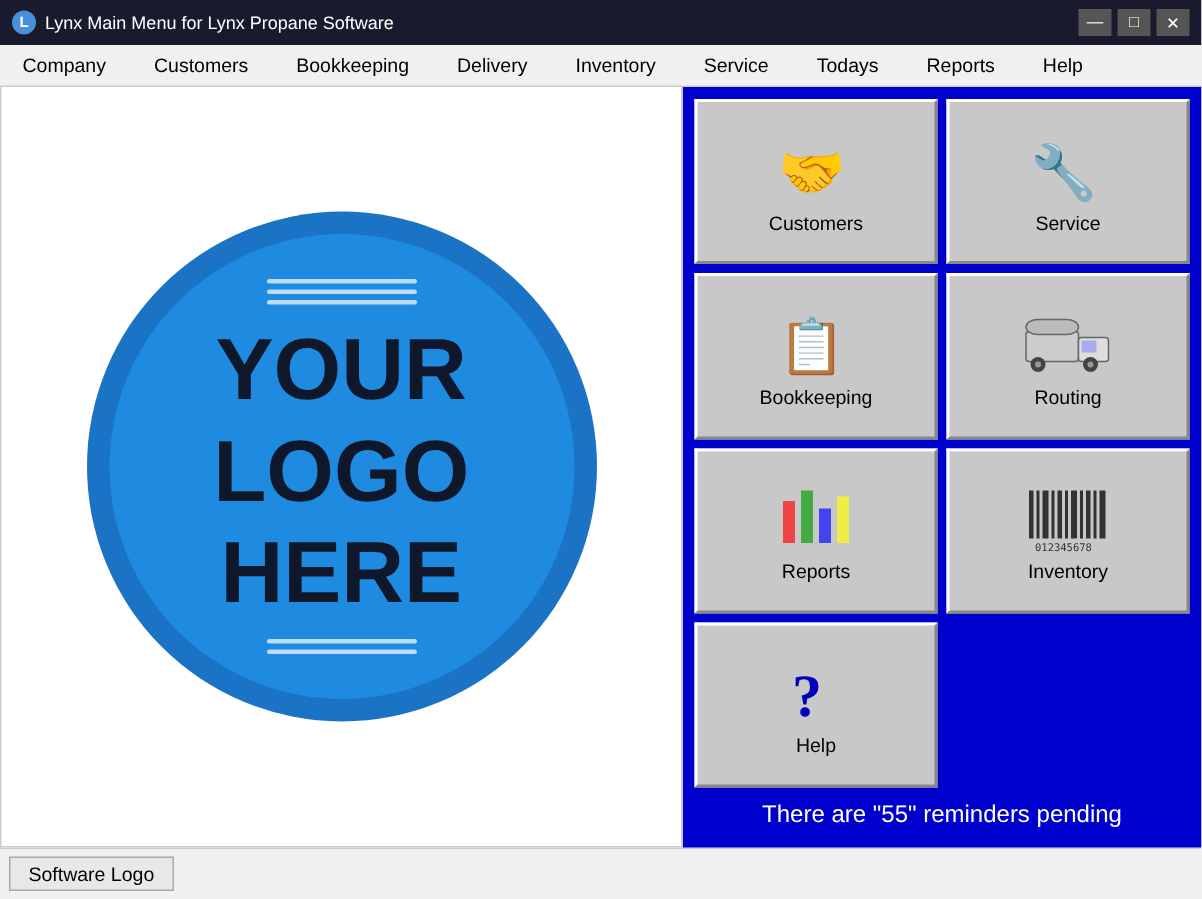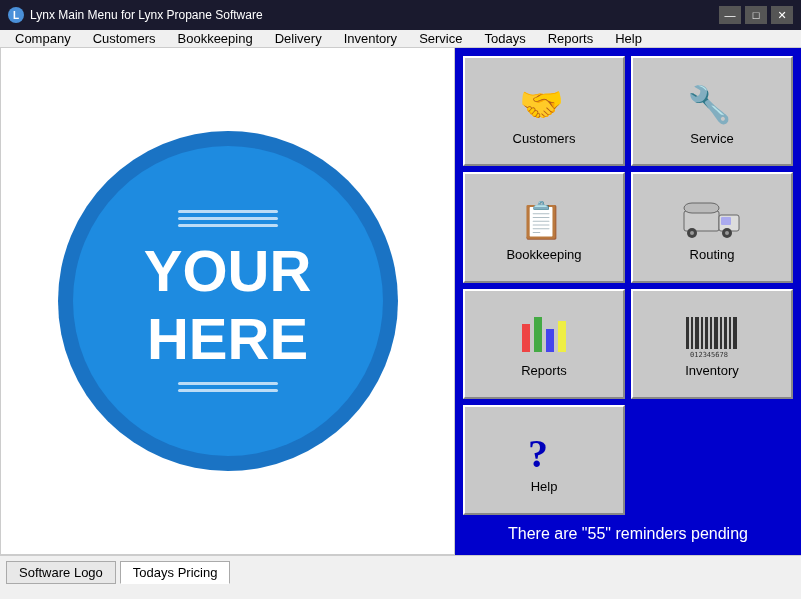--- a/index.html
+++ b/index.html
@@ -53,25 +53,25 @@
       cursor: pointer;
       display: flex;
       align-items: center;
       justify-content: center;
     }
 
     
     .menu-bar {
       background: #f0f0f0;
       border-bottom: 1px solid #ccc;
-      height: 18px;
+      height: 28px;
       display: flex;
       align-items: center;
       padding: 0 4px;
-      gap: 0;
+      gap: 10px;
     }
     .menu-item {
       padding: 3px 10px;
       font-size: 13px;
       cursor: pointer;
       border: 1px solid transparent;
     }
 
     
     .main-area {
@@ -124,21 +124,21 @@
       background: rgba(255,255,255,0.7);
       border-radius: 2px;
     }
     .logo-lines-bottom {
       display: flex;
       flex-direction: column;
       gap: 4px;
       margin-top: 8px;
     }
     .logo-text {
-      color: #ffffff;
+      color: #0f172a;
       font-weight: 900;
       text-align: center;
       line-height: 1.1;
       font-size: 58px;
       text-transform: uppercase;
     }
 
     
     .right-panel {
       flex: 1;
@@ -253,20 +253,21 @@
 
   <div class="left-panel">
     <div class="logo-circle-outer">
       <div class="logo-circle-inner">
         <div class="logo-lines-top">
           <div class="logo-line"></div>
           <div class="logo-line"></div>
           <div class="logo-line"></div>
         </div>
         <div class="logo-text">YOUR</div>
+        <div class="logo-text">LOGO</div>
         <div class="logo-text">HERE</div>
         <div class="logo-lines-bottom">
           <div class="logo-line"></div>
           <div class="logo-line"></div>
         </div>
       </div>
     </div>
   </div>
 
   <div class="right-panel">
@@ -364,14 +365,13 @@
 
     </div>
 
     <div class="reminders-text">There are "55" reminders pending</div>
   </div>
 
 </div>
 
 <div class="bottom-bar">
   <div class="bottom-tab">Software Logo</div>
-  <div class="bottom-tab active">Todays Pricing</div>
 </div>
 
 </body></html>

